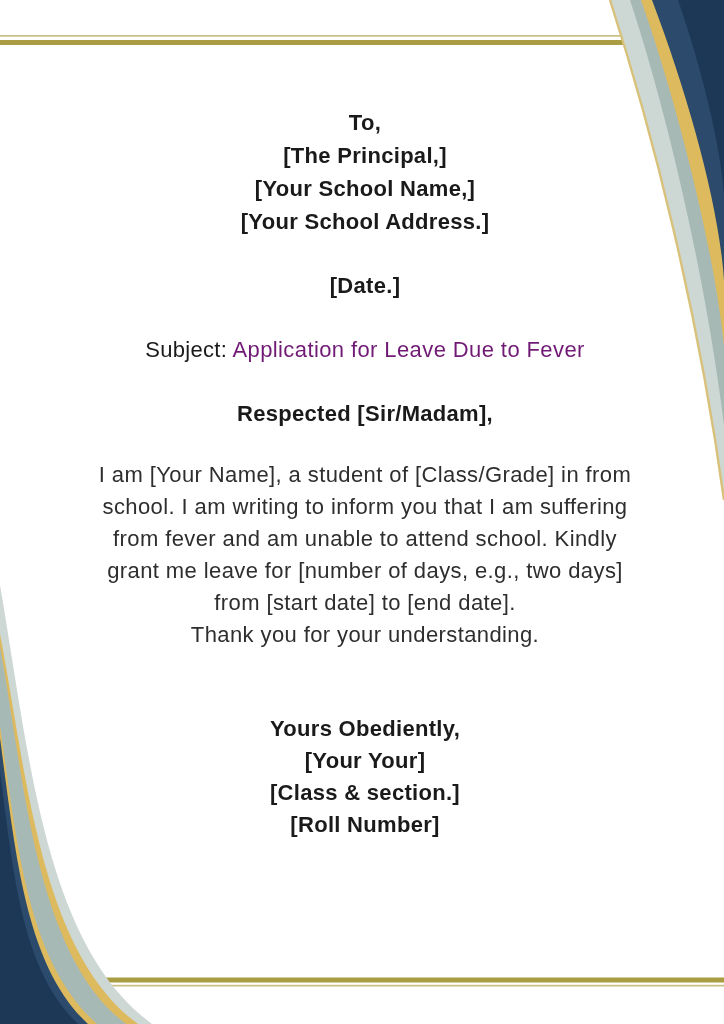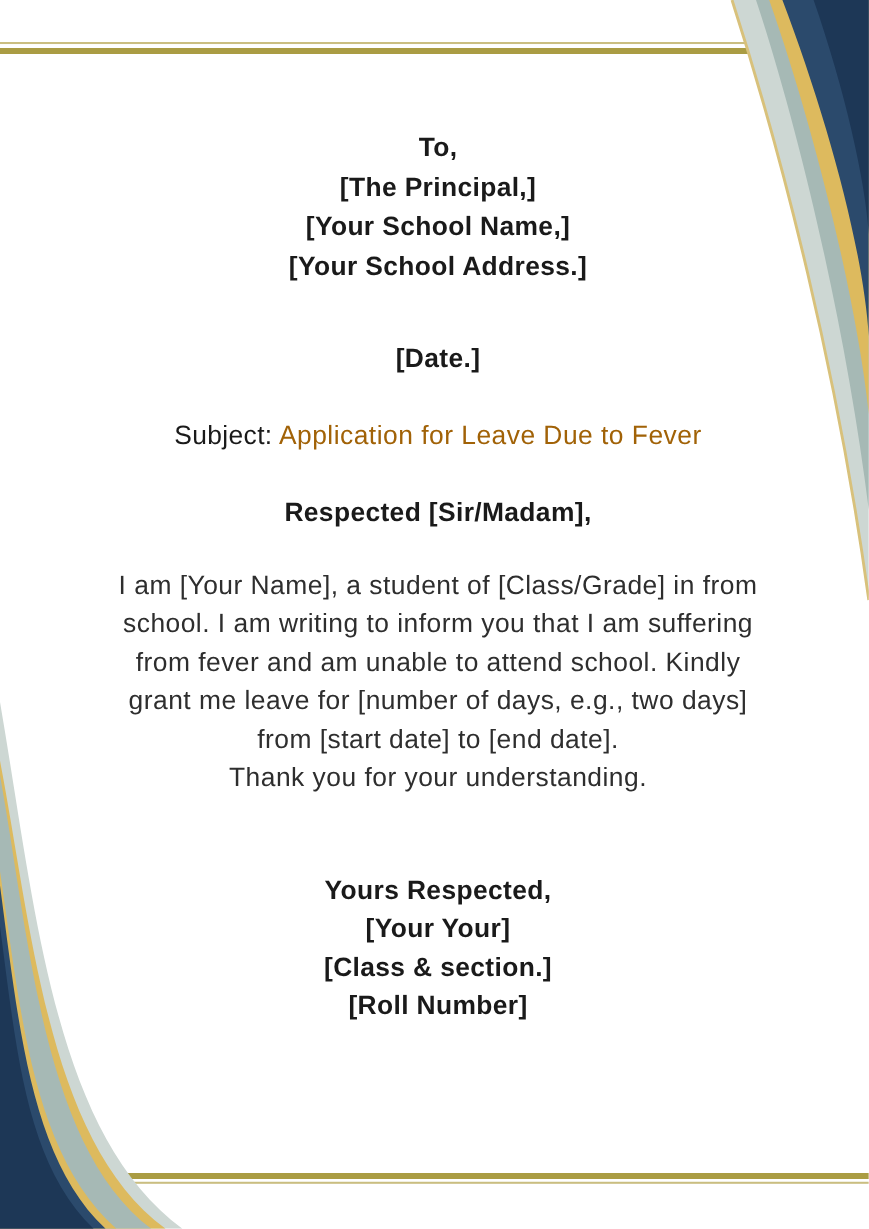--- a/index.html
+++ b/index.html
@@ -19,24 +19,24 @@
   }
   .b-line{
     font-size:22px;font-weight:700;color:#1a1a1a;
     line-height:33px;letter-spacing:0.3px;
   }
   .r-line{
     font-size:22px;font-weight:400;color:#2e2e2e;
     line-height:32px;letter-spacing:0.4px;
   }
   .closing .b-line{line-height:32px;}
-  .date-block{margin-top:44px;}
+  .date-block{margin-top:31px;}
   .subject-block{margin-top:31px;font-size:22px;line-height:33px;}
   .subject-label{font-weight:400;color:#1a1a1a;letter-spacing:0.3px;}
-  .subject-text{font-weight:400;color:#a16207;letter-spacing:0.4px;}
+  .subject-text{font-weight:400;color:#701a75;letter-spacing:0.4px;}
   .salutation-block{margin-top:31px;}
   .body-block{margin-top:29px;}
   .thanks-block{}
   .closing{margin-top:62px;}
 </style>
 </head>
 <body>
 
 <svg class="deco-svg" viewBox="0 0 724 1024" xmlns="http://www.w3.org/2000/svg" aria-hidden="true">
 
@@ -91,19 +91,19 @@
     <div class="r-line">from fever and am unable to attend school. Kindly</div>
     <div class="r-line">grant me leave for [number of days, e.g., two days]</div>
     <div class="r-line">from [start date] to [end date].</div>
   </div>
 
   <div class="thanks-block">
     <div class="r-line">Thank you for your understanding.</div>
   </div>
 
   <div class="closing">
-    <div class="b-line">Yours Respected,</div>
+    <div class="b-line">Yours Obediently,</div>
     <div class="b-line">[Your Your]</div>
     <div class="b-line">[Class &amp; section.]</div>
     <div class="b-line">[Roll Number]</div>
   </div>
 
 </div>
 
 </body></html>

